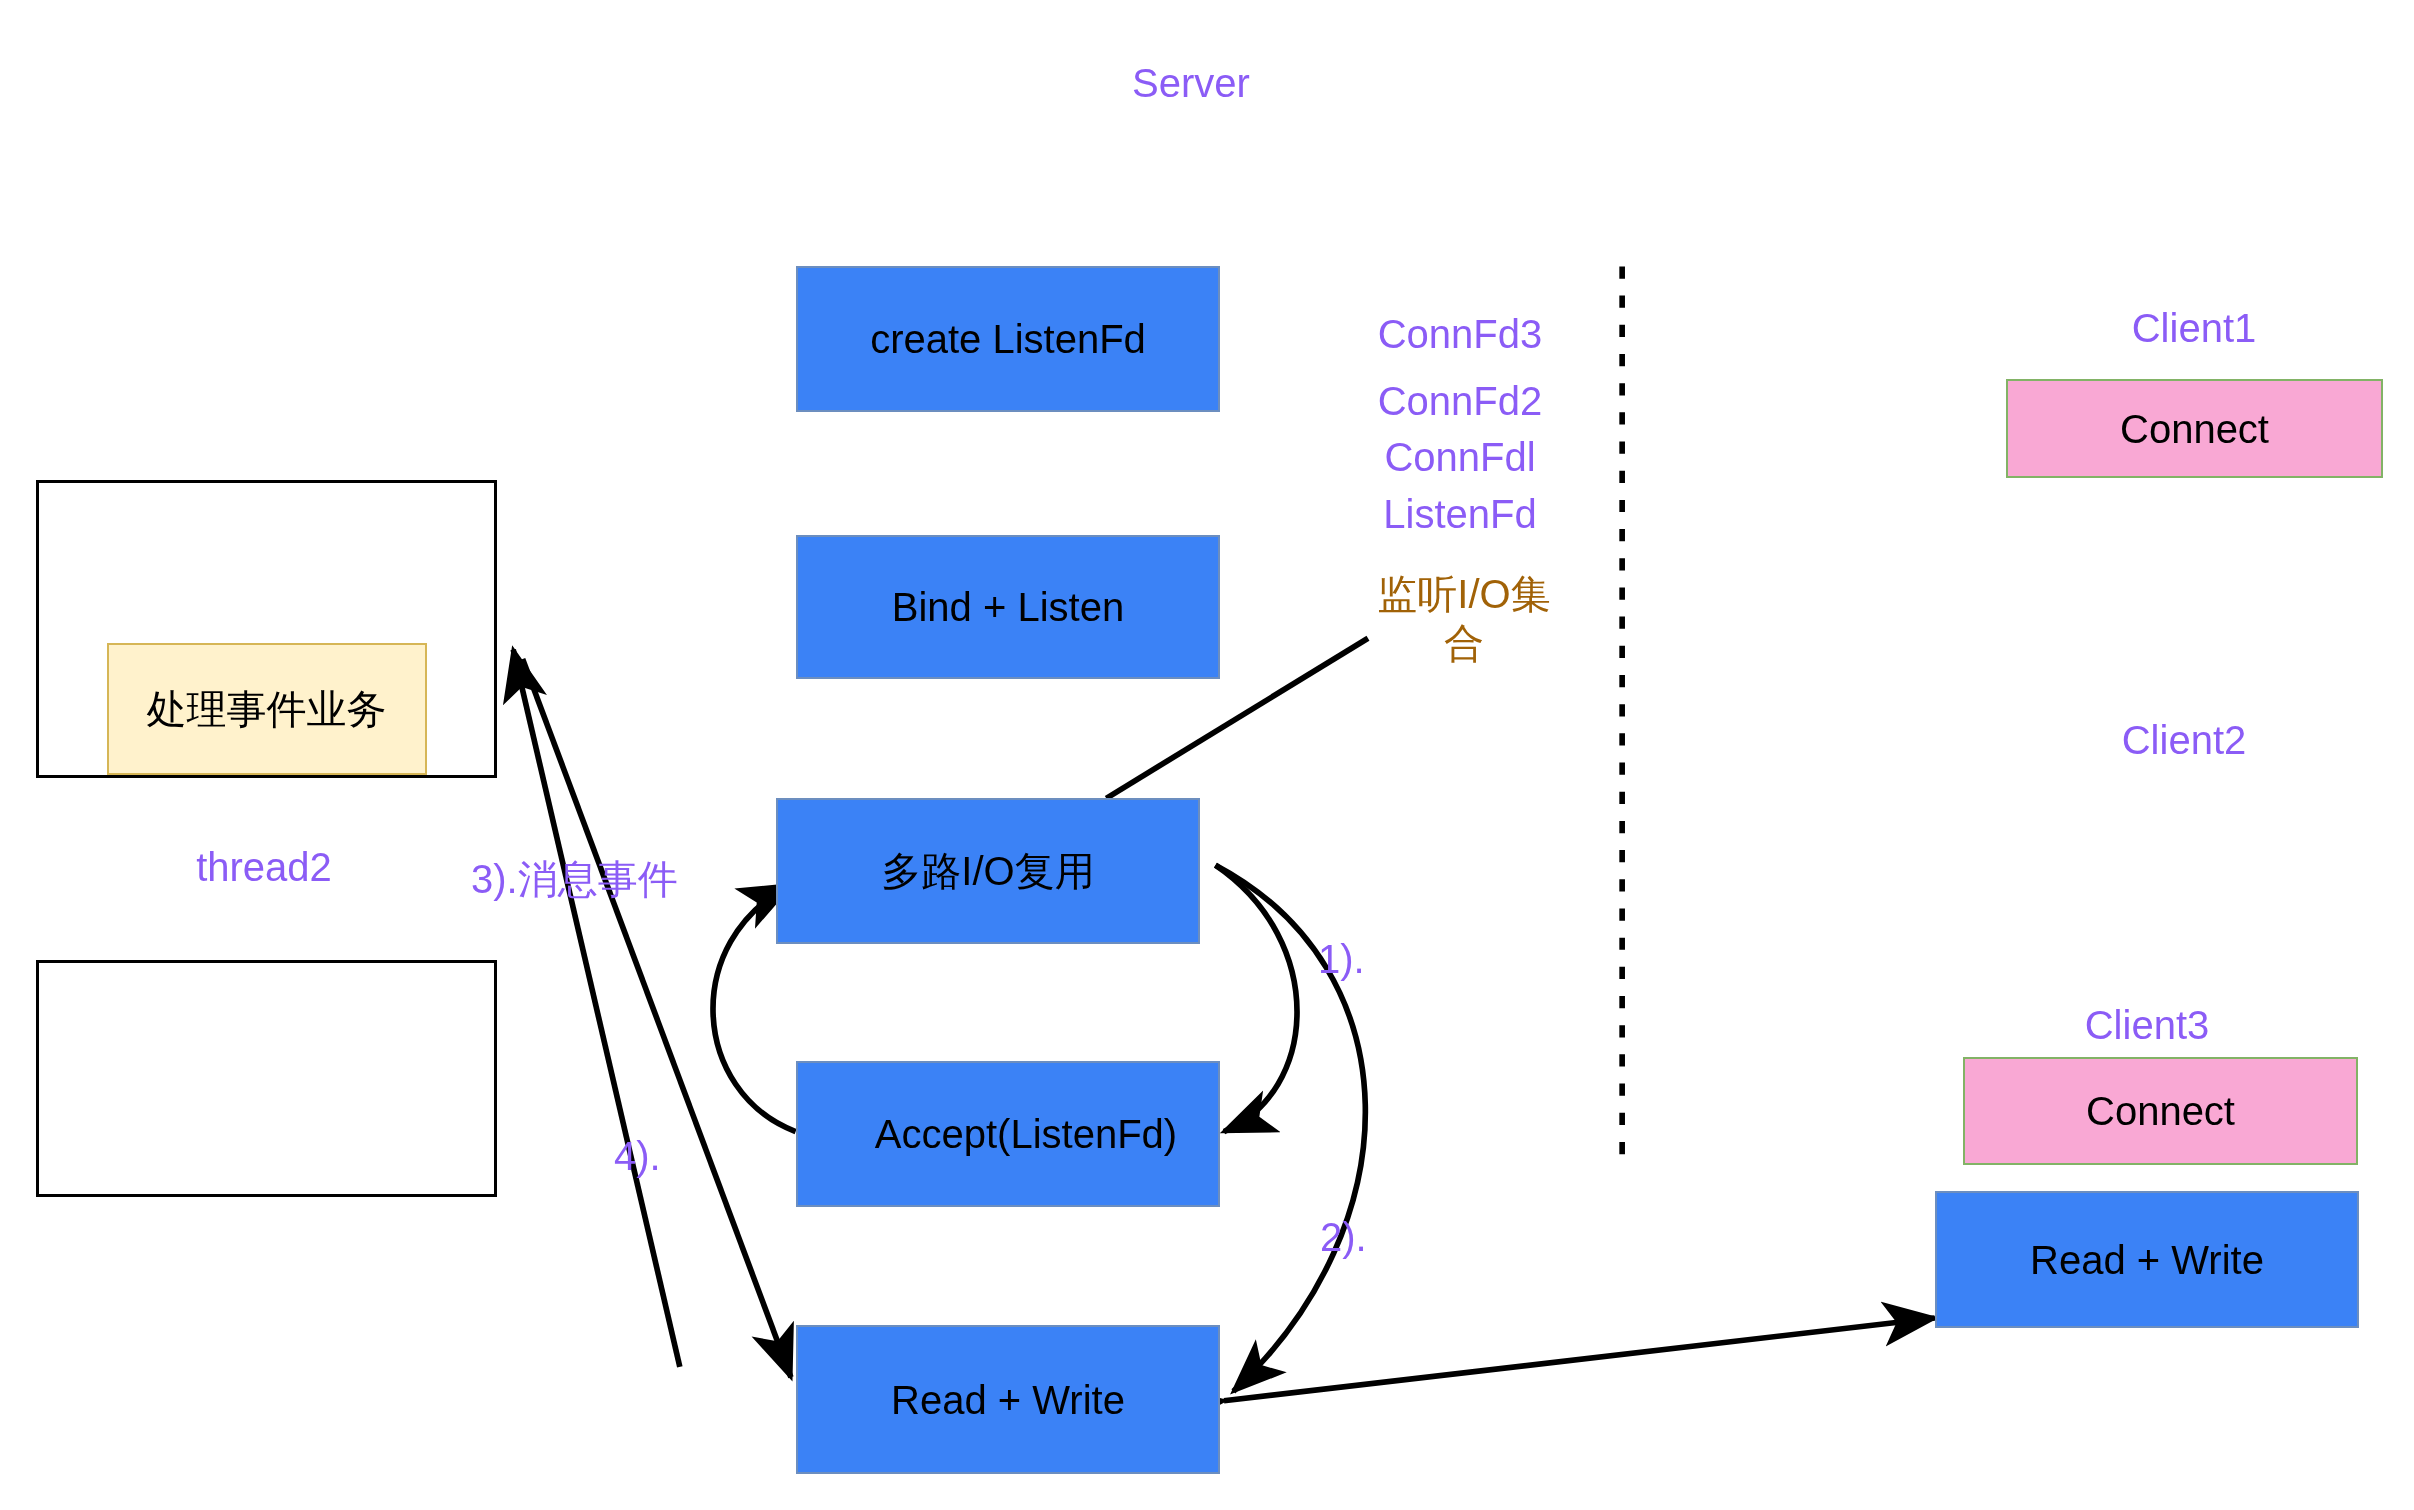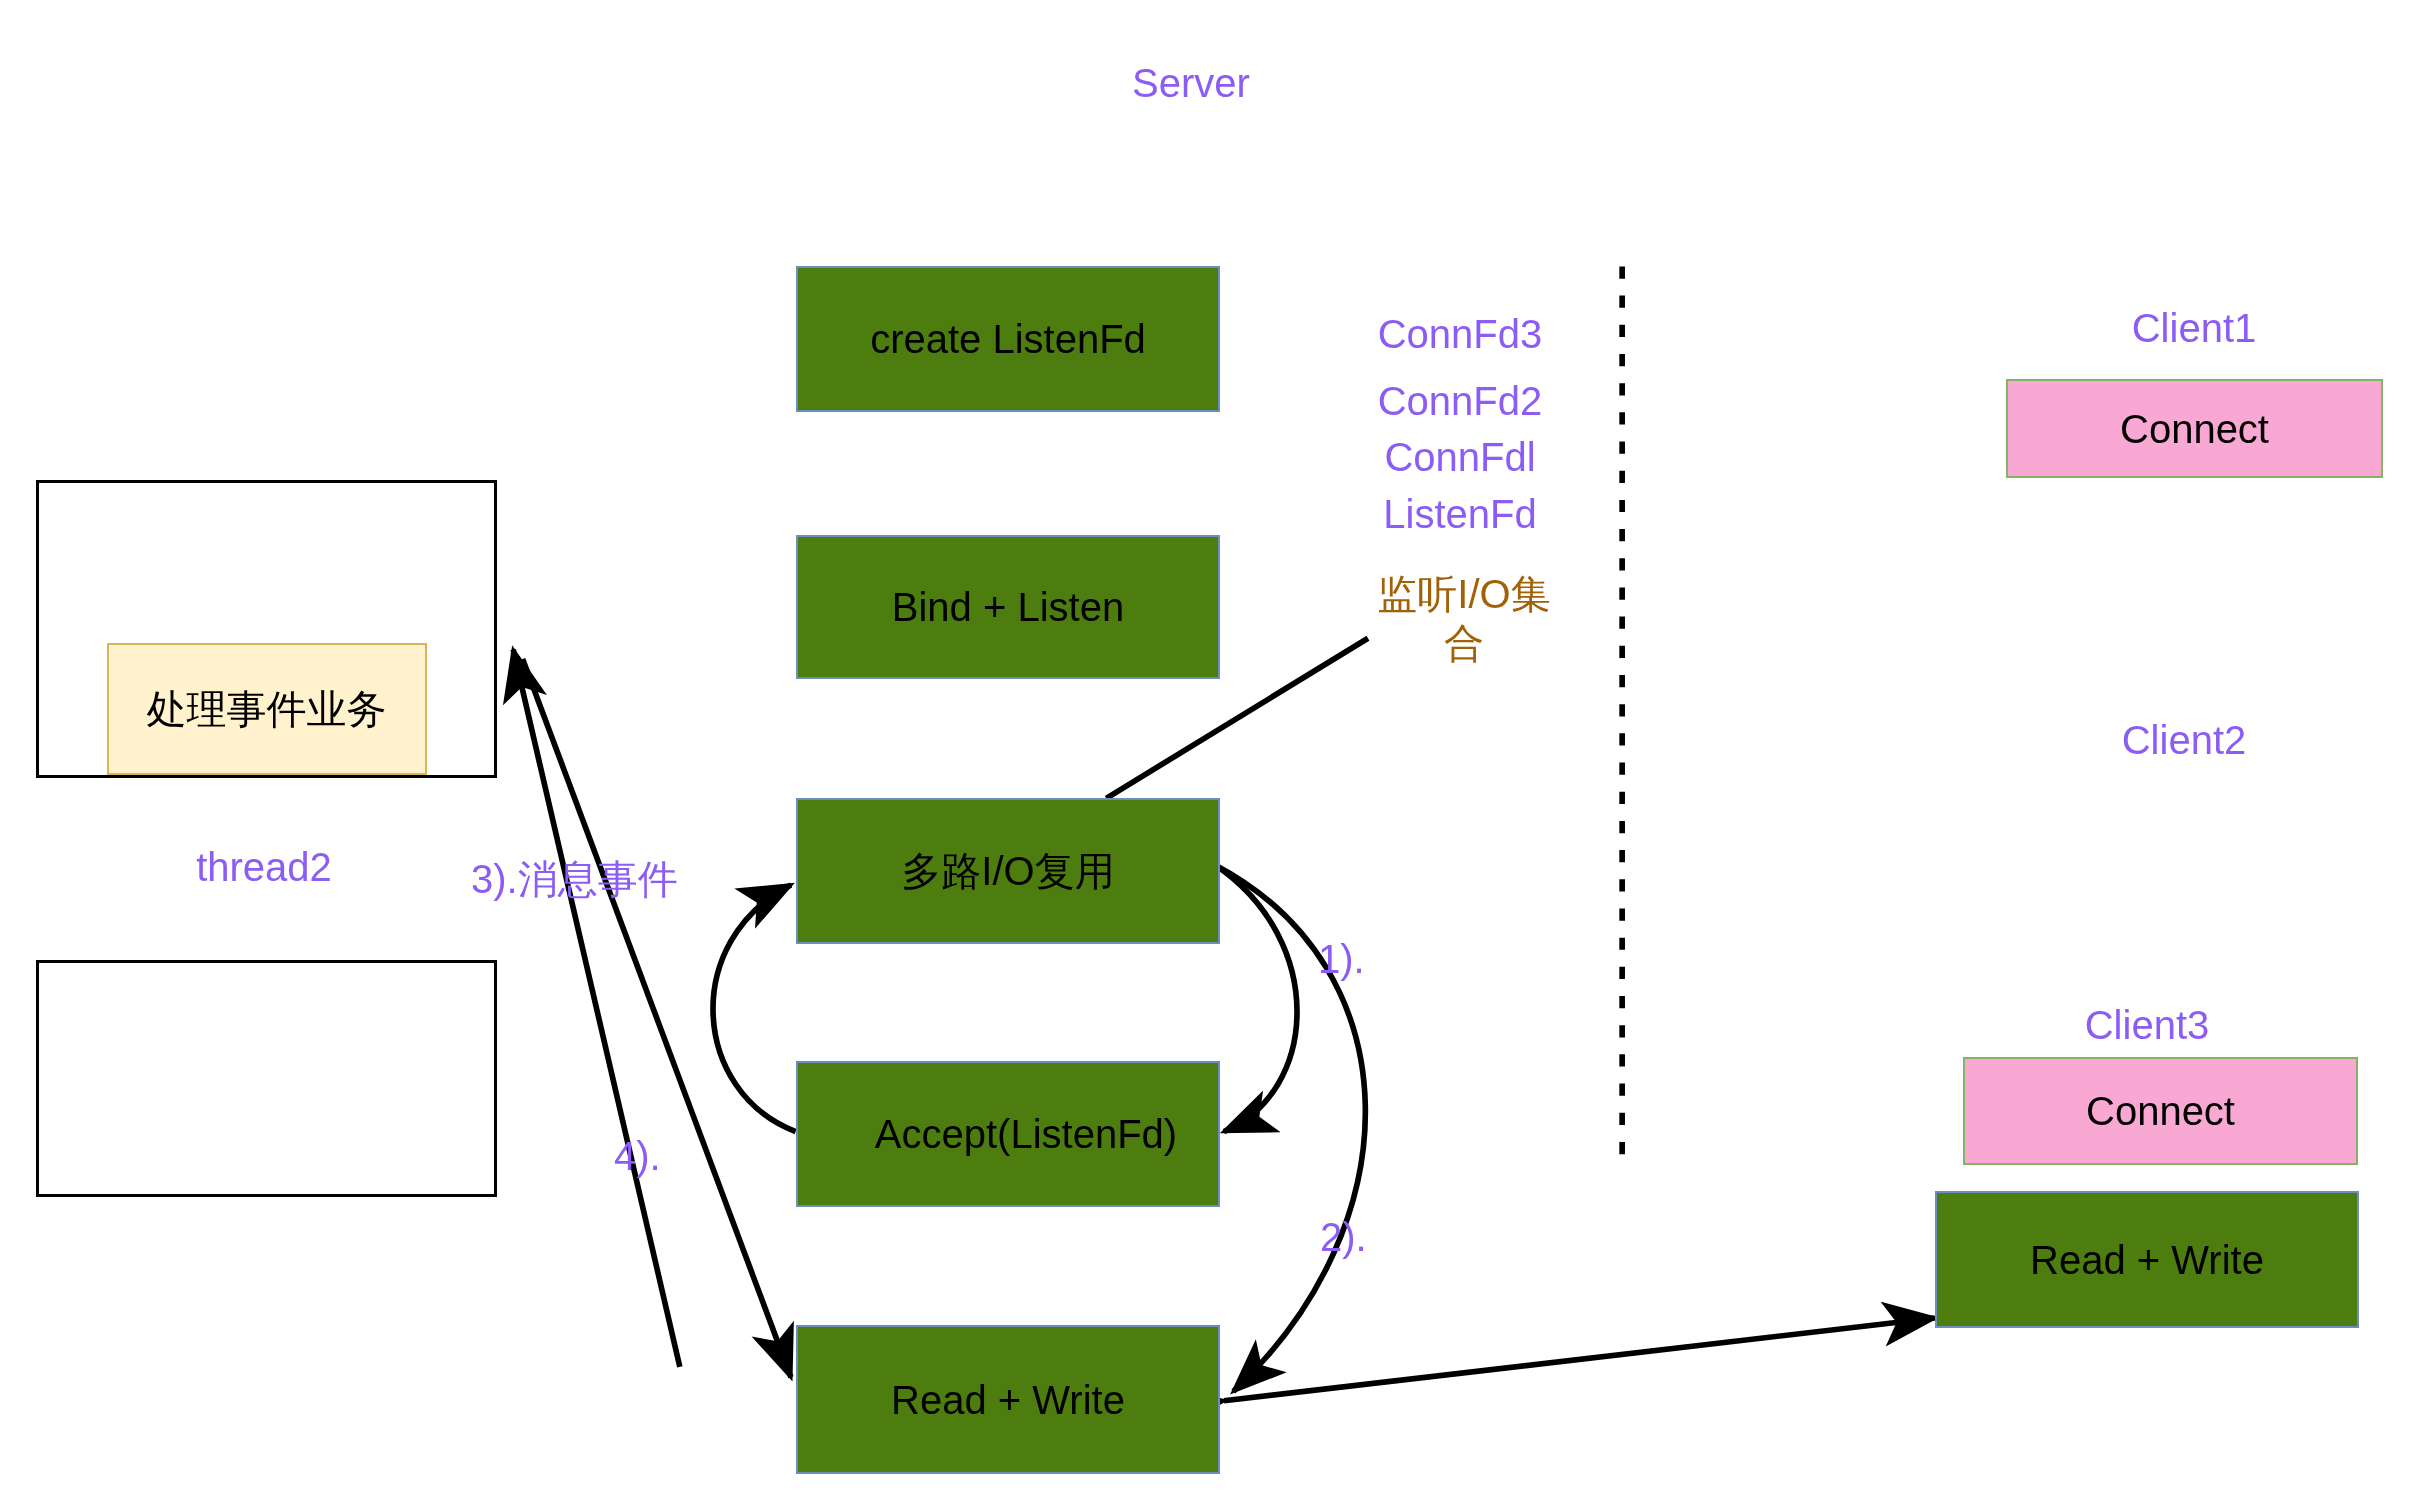--- a/index.html
+++ b/index.html
@@ -26,21 +26,21 @@
     position: absolute;
     box-sizing: border-box;
     display: flex;
     align-items: center;
     justify-content: center;
     text-align: center;
     color: #000000;
     line-height: 1.2;
   }
   .blue-box {
-    background: #4d7c0f;
+    background: #3b82f6;
     border: 2.8px solid #6c8ebf;
     font-size: 40px;
   }
   .green-box {
     background: #f9a8d4;
     border: 2.8px solid #82b366;
     font-size: 40px;
   }
   .yellow-box {
     background: #fff2cc;
@@ -107,21 +107,21 @@
   </div>
 
   <div class="label center" style="left:104px; top:843px; width:320px;">thread2</div>
 
   <div class="node plain-box" style="left:36px; top:960px; width:461px; height:237px;"></div>
 
   <div class="node blue-box" style="left:796px; top:266px; width:424px; height:146px;">create ListenFd</div>
 
   <div class="node blue-box" style="left:796px; top:535px; width:424px; height:144px;">Bind + Listen</div>
 
-  <div class="node blue-box" style="left:796px; top:798px; width:424px; height:146px;">多路I/O复用</div>
+  <div class="node blue-box" style="left:776px; top:798px; width:424px; height:146px;">多路I/O复用</div>
 
   <div class="node blue-box" style="left:796px; top:1061px; width:424px; height:146px;padding-left:36px;">Accept(ListenFd)</div>
 
   <div class="node blue-box" style="left:796px; top:1325px; width:424px; height:149px;">Read + Write</div>
 
   <div class="label center" style="left:1347px; top:310px; width:226px;">ConnFd3</div>
   <div class="label center" style="left:1347px; top:377px; width:226px;">ConnFd2</div>
   <div class="label center" style="left:1347px; top:433px; width:226px;">ConnFdl</div>
   <div class="label center" style="left:1347px; top:490px; width:226px;">ListenFd</div>
   <div class="multiline" style="left:1358px; top:570px; width:212px;">监听I/O集

